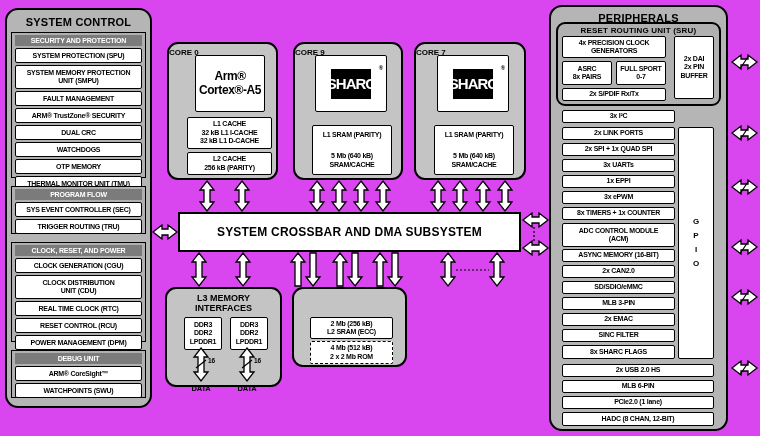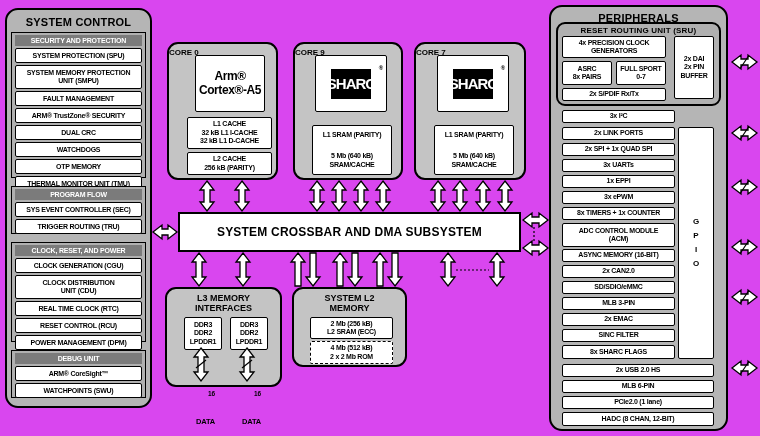--- a/index.html
+++ b/index.html
@@ -25,21 +25,21 @@
   .dash{border-style:dashed;border-width:1.5px;}
   .mw{display:inline-block;}
   .xbar{position:absolute;box-sizing:border-box;background:#fff;border:2px solid #000;
         display:flex;align-items:center;justify-content:center;font-size:12px;letter-spacing:.2px;}
   .sharc{background:#000;color:#fff;width:40px;height:30px;display:flex;align-items:center;justify-content:center;
          font-size:15px;letter-spacing:-1px;font-stretch:condensed;}
   .reg{font-size:6px;vertical-align:top;}
   .armtxt{font-size:12px;line-height:1.1;letter-spacing:-.4px;}
   .gpio{position:absolute;box-sizing:border-box;background:#fff;border:1.3px solid #000;border-radius:2px;
         display:flex;flex-direction:column;align-items:center;justify-content:center;font-size:8px;line-height:14px;}
-  .lbl{position:absolute;font-size:6.5px;letter-spacing:-.2px;text-align:right;margin-top:33px;}
+  .lbl{position:absolute;font-size:6.5px;letter-spacing:-.2px;text-align:center;}
   svg.arrows{position:absolute;left:0;top:0;pointer-events:none;}
 </style>
 </head>
 <body>
 
 <div id="stage">
 
   <div class="panel" style="left:5px;top:8px;width:147px;height:400px">
     <div class="ptitle" style="top:6px">SYSTEM CONTROL</div>
   </div>
@@ -144,23 +144,20 @@
       <span>DDR2</span>
       <span>LPDDR1</span>
     </div>
   </div>
   <span class="lbl" style="left:208px;top:357px">16</span>
   <span class="lbl" style="left:254px;top:357px">16</span>
   <span class="lbl" style="left:187px;top:384px;width:28px;font-size:7.5px">DATA</span>
   <span class="lbl" style="left:233px;top:384px;width:28px;font-size:7.5px">DATA</span>
 
   <div class="corebox" style="left:292px;top:287px;width:115px;height:80px">
-    <div class="btitle" style="top:4px">
-        <span class="mw" style="max-width:70px">SYSTEM L2 MEMORY</span>
-      </div>
     <div class="wbox" style="left:16px;top:28px;width:83px;height:22px">
       <span>2 Mb (256 kB)</span>
       <span>L2 SRAM (ECC)</span>
     </div>
     <div class="wbox dash" style="left:16px;top:52px;width:83px;height:23px">
       <span>4 Mb (512 kB)</span>
       <span>2 x 2 Mb ROM</span>
     </div>
   </div>
 

